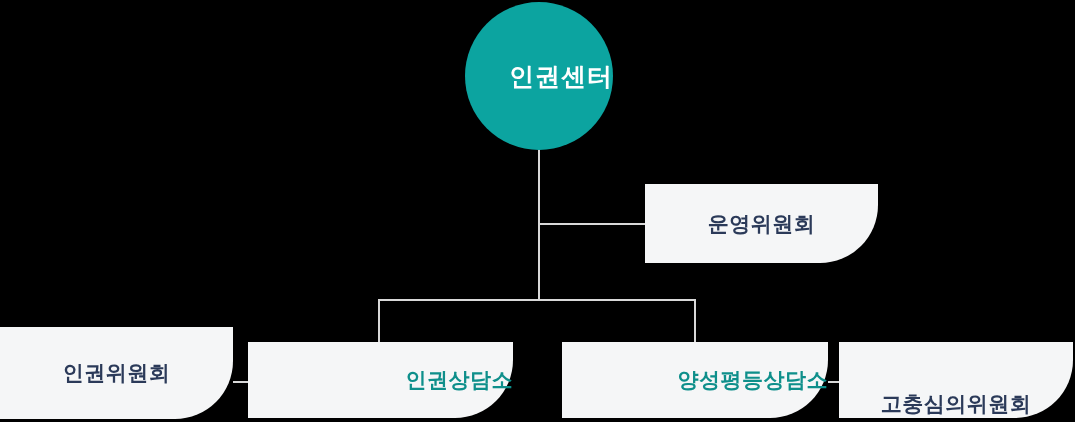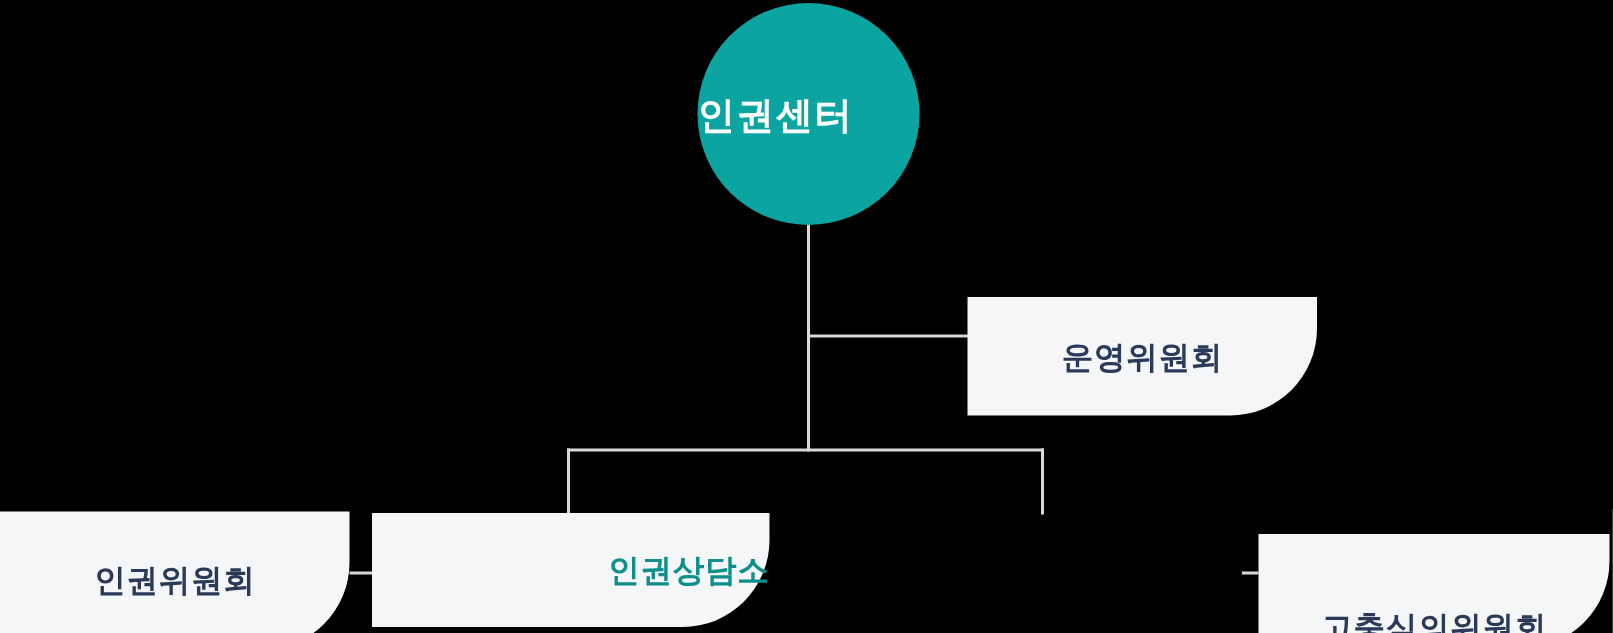--- a/index.html
+++ b/index.html
@@ -14,32 +14,32 @@
   .root-node {
     position: absolute;
     left: 465px; top: 2px;
     width: 148px; height: 148px;
     border-radius: 50%;
     background: var(--root-fill, #0CA4A0);
     color: var(--root-text, #fff);
     font-size: 25px;
     font-weight: bold;
     letter-spacing: 1px;
-    display: flex; align-items: center; justify-content: flex-start;
+    display: flex; align-items: center; justify-content: flex-end;
   }
   .node {
     position: absolute;
     background: var(--node-fill, #F5F6F7);
     border-radius: 0 0 58px 0;
     display: flex; align-items: center; justify-content: center;
     font-size: 21px;
     font-weight: bold;
     letter-spacing: 0.5px;
   }
-  .node[data-color="navy"] { color: var(--navy, #2B3A59); margin-top: 14px; }
+  .node[data-color="navy"] { color: var(--navy, #2B3A59); }
   .node[data-color="teal"] { color: var(--teal, #0E8F8B); justify-content: flex-end; }
   .node-branch { left: 645px; top: 184px; width: 233px; height: 79px; }
   .node-c0 { left: 0px;   top: 327px; width: 233px; height: 92px; }
   .node-c1 { left: 248px; top: 342px; width: 265px; height: 76px; }
   .node-c2 { left: 562px; top: 342px; width: 266px; height: 76px; }
   .node-c3 { left: 839px; top: 342px; width: 234px; height: 76px; align-items: flex-end; }
   .line { position: absolute; background: var(--line, #D9D9D9); }
   .line-v-root     { left: 538px; top: 148px; width: 2px;   height: 153px; }
   .line-h-branch   { left: 538px; top: 223px; width: 108px; height: 2px; }
   .line-h-children { left: 378px; top: 299px; width: 318px; height: 2px; }
@@ -70,18 +70,21 @@
   </div>
 
   <div class="node node-c0" data-color="navy">
     <span>인권위원회</span>
   </div>
 
   <div class="node node-c1" data-color="teal">
     <span>인권상담소</span>
   </div>
 
+  <div class="node node-c2" data-color="teal">
+    <span>양성평등상담소</span>
+  </div>
 
   <div class="node node-c3" data-color="navy">
     <span>고충심의위원회</span>
   </div>
 
 </div>
 
 </body></html>

